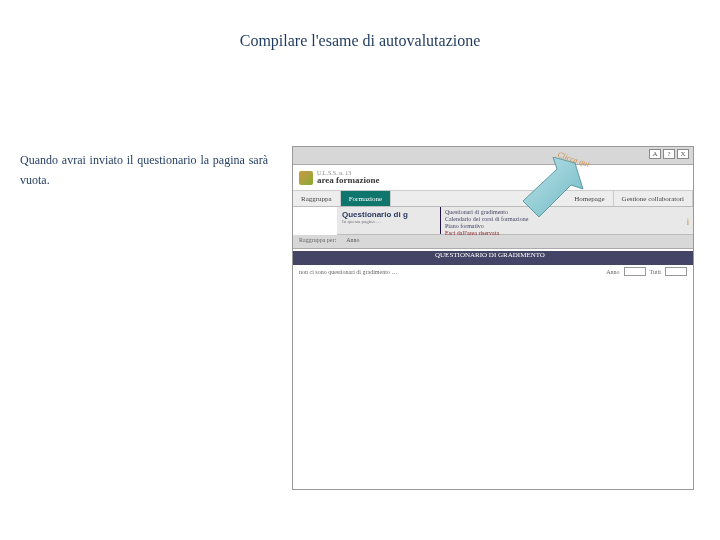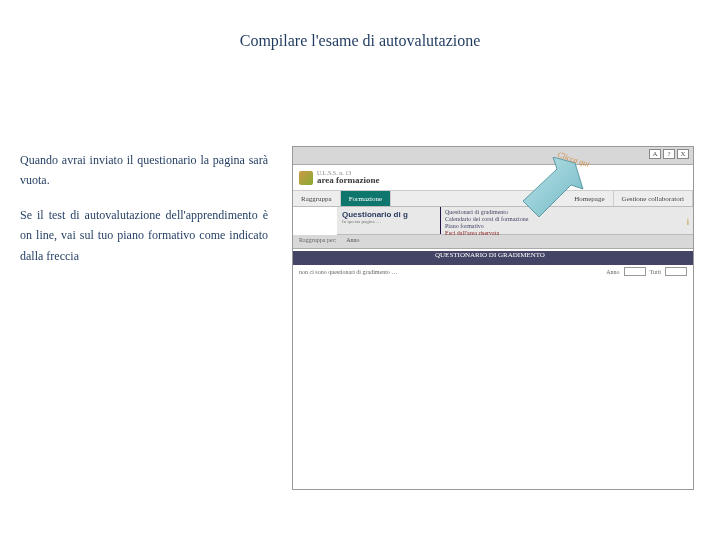--- a/index.html
+++ b/index.html
@@ -41,21 +41,20 @@
 </style>
 </head>
 <body>
 
 <div class="page">
 
   <div class="title">Compilare l'esame di autovalutazione</div>
 
   <div class="left-text">
     <p>Quando avrai inviato il questionario la pagina sarà vuota.</p>
-    <p>Se il test di autovalutazione dell'apprendimento è on line, vai sul tuo piano formativo come indicato dalla freccia</p>
   </div>
 
   <div class="screenshot-wrap">
 
     <div class="top-grey">
       <div class="top-right">
         <div class="mini-box">A</div>
         <div class="mini-box">?</div>
         <div class="mini-box">X</div>
       </div>

